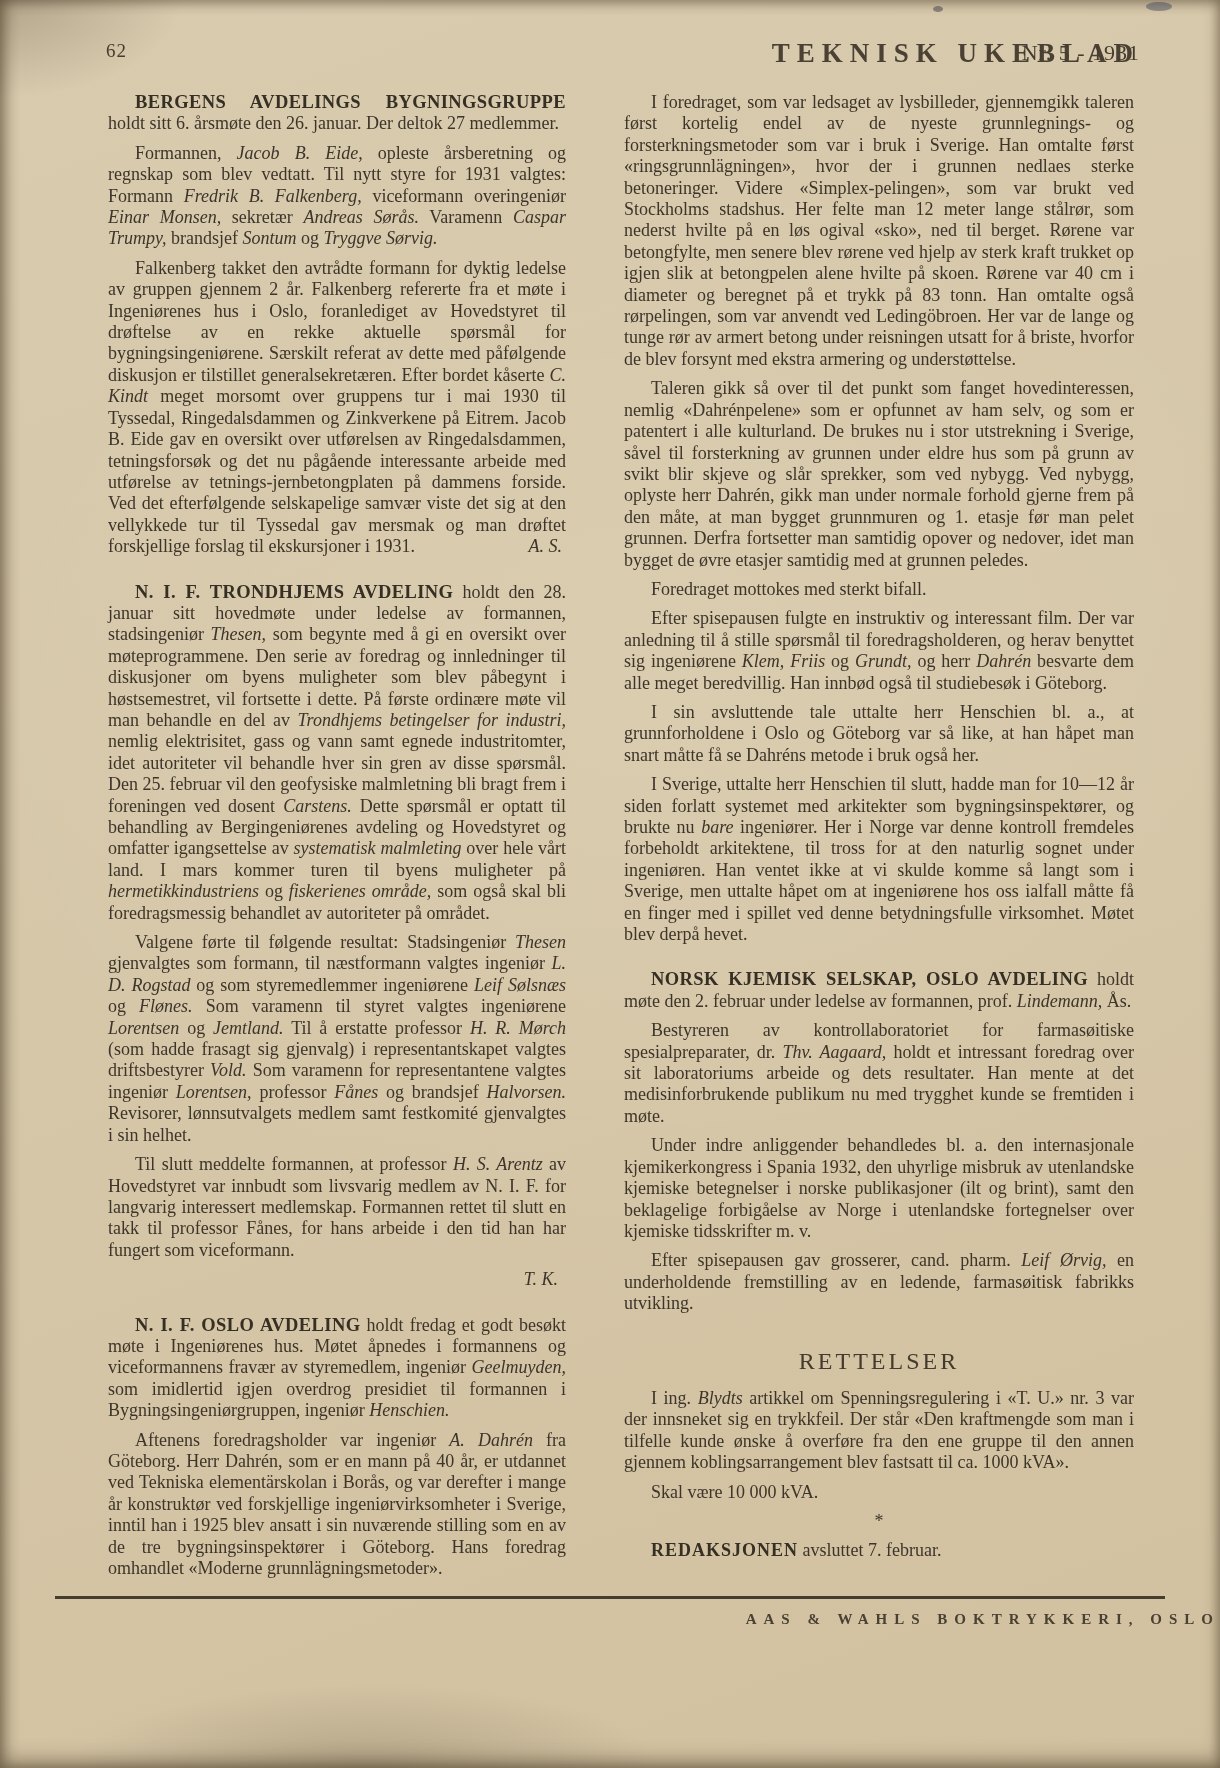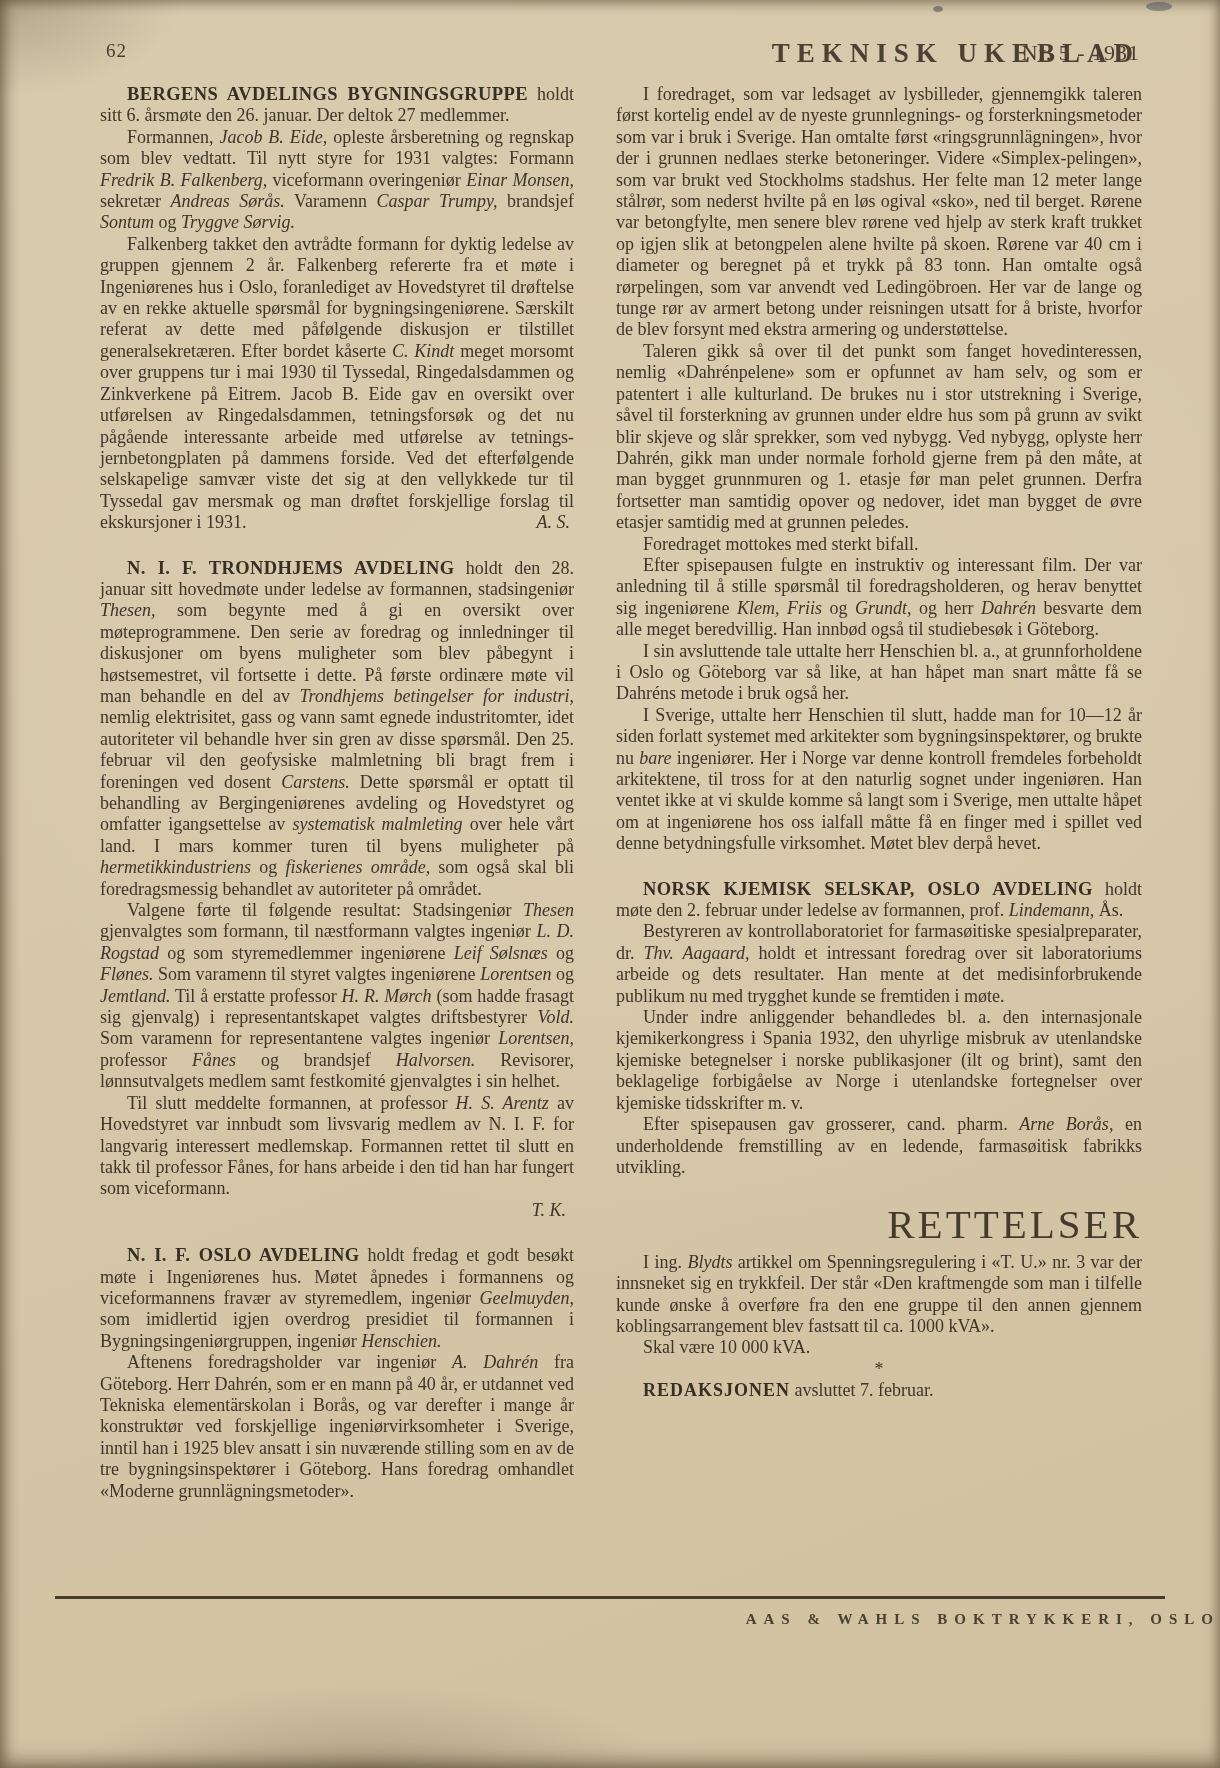--- a/index.html
+++ b/index.html
@@ -34,27 +34,27 @@
 
   .columns{position:absolute;top:84px;left:100px;display:flex;gap:42px;align-items:flex-start;}
   .col{font-size:18px;line-height:21.4px;}
   .col-left{width:474px;}
   .col-right{width:526px;}
 
   .section{margin-top:24px;}
   .col > .section:first-child{margin-top:0;}
   .section.display{margin-top:36px;}
 
-  .para{margin:0;text-align:justify;text-indent:27px;}
+  .para{margin:8px;text-align:justify;text-indent:27px;}
   .para.no-ind{text-indent:0;}
   .para.align-right{text-align:right;padding-right:8px;}
   .para.align-center{text-align:center;text-indent:0;}
 
   .runin-heading{font-weight:bold;font-size:18.5px;letter-spacing:.4px;color:#362f24;}
-  .display-heading{text-align:right;font-size:41px;letter-spacing:3px;
+  .display-heading{text-align:center;font-size:24px;letter-spacing:3px;
     margin:0 0 16px 0;color:#443b2d;font-weight:normal;}
   .run-i{font-style:italic;}
   .run-b{font-weight:bold;letter-spacing:1px;color:#362f24;}
   .sig{float:right;font-style:italic;padding-right:4px;}
 
   .footrule{position:absolute;top:1596px;left:55px;right:55px;height:3px;
     background:#473d2e;}
   .imprint{position:absolute;top:1611px;left:0;right:0;text-align:right;
     font-size:15px;font-weight:bold;letter-spacing:7px;color:#4a4033;}
 </style>
@@ -95,21 +95,21 @@
           <p class="para"><span>Taleren gikk så over til det punkt som fanget hovedinteressen, nemlig «Dahrénpelene» som er opfunnet av ham selv, og som er patentert i alle kulturland.  De brukes nu i stor utstrekning i Sverige, såvel til forsterkning av grunnen under eldre hus som på grunn av svikt blir skjeve og slår sprekker, som ved nybygg.  Ved nybygg, oplyste herr Dahrén, gikk man under normale forhold gjerne frem på den måte, at man bygget grunnmuren og 1. etasje før man pelet grunnen.  Derfra fortsetter man samtidig opover og nedover, idet man bygget de øvre etasjer samtidig med at grunnen peledes.</span></p>
           <p class="para"><span>Foredraget mottokes med sterkt bifall.</span></p>
           <p class="para"><span>Efter spisepausen fulgte en instruktiv og interessant film.  Der var anledning til å stille spørsmål til foredragsholderen, og herav benyttet sig ingeniørene </span><span class="run-i">Klem, Friis</span><span> og </span><span class="run-i">Grundt,</span><span> og herr </span><span class="run-i">Dahrén</span><span> besvarte dem alle meget beredvillig.  Han innbød også til studiebesøk i Göteborg.</span></p>
           <p class="para"><span>I sin avsluttende tale uttalte herr Henschien bl. a., at grunnforholdene i Oslo og Göteborg var så like, at han håpet man snart måtte få se Dahréns metode i bruk også her.</span></p>
           <p class="para"><span>I Sverige, uttalte herr Henschien til slutt, hadde man for 10—12 år siden forlatt systemet med arkitekter som bygningsinspektører, og brukte nu </span><span class="run-i">bare</span><span> ingeniører.  Her i Norge var denne kontroll fremdeles forbeholdt arkitektene, til tross for at den naturlig sognet under ingeniøren. Han ventet ikke at vi skulde komme så langt som i Sverige, men uttalte håpet om at ingeniørene hos oss ialfall måtte få en finger med i spillet ved denne betydningsfulle virksomhet.  Møtet blev derpå hevet.</span></p>
         </div>
         <div class="section">
           <p class="para"><span class="runin-heading">NORSK KJEMISK SELSKAP, OSLO AVDELING</span> <span>holdt møte den 2. februar under ledelse av formannen, prof. </span><span class="run-i">Lindemann,</span><span> Ås.</span></p>
           <p class="para"><span>Bestyreren av kontrollaboratoriet for farmasøitiske spesialpreparater, dr. </span><span class="run-i">Thv. Aagaard,</span><span> holdt et intressant foredrag over sit laboratoriums arbeide og dets resultater. Han mente at det medisinforbrukende publikum nu med trygghet kunde se fremtiden i møte.</span></p>
           <p class="para"><span>Under indre anliggender behandledes bl. a. den internasjonale kjemikerkongress i Spania 1932, den uhyrlige misbruk av utenlandske kjemiske betegnelser i norske publikasjoner (ilt og brint), samt den beklagelige forbigåelse av Norge i utenlandske fortegnelser over kjemiske tidsskrifter m. v.</span></p>
-          <p class="para"><span>Efter spisepausen gav grosserer, cand. pharm. </span><span class="run-i">Arne Borås,</span><span> en underholdende fremstilling av en ledende, farmasøitisk fabrikks utvikling.</span></p>
+          <p class="para"><span>Efter spisepausen gav grosserer, cand. pharm. </span><span class="run-i">Leif Ørvig,</span><span> en underholdende fremstilling av en ledende, farmasøitisk fabrikks utvikling.</span></p>
         </div>
         <div class="section display">
           <div class="display-heading">RETTELSER</div>
           <p class="para"><span>I ing. </span><span class="run-i">Blydts</span><span> artikkel om Spenningsregulering i «T. U.» nr. 3 var der innsneket sig en trykkfeil.  Der står «Den kraftmengde som man i tilfelle kunde ønske å overføre fra den ene gruppe til den annen gjennem koblingsarrangement blev fastsatt til ca. 1000 kVA».</span></p>
           <p class="para"><span>Skal være 10 000 kVA.</span></p>
           <p class="para align-center no-ind"><span>*</span></p>
           <p class="para"><span class="run-b">REDAKSJONEN</span><span> avsluttet 7. februar.</span></p>
         </div>
       </div>
   </div>

